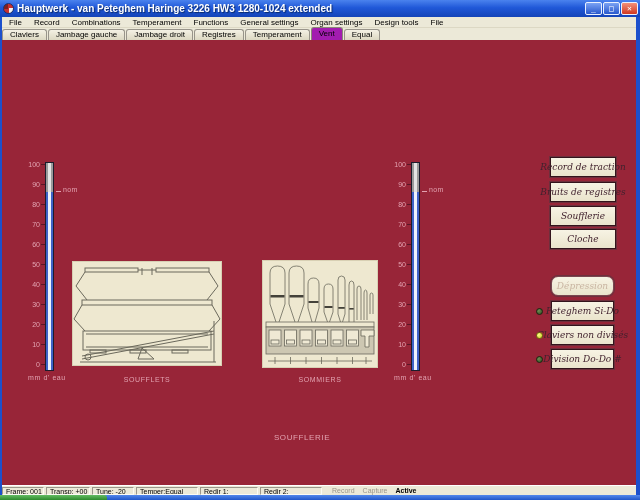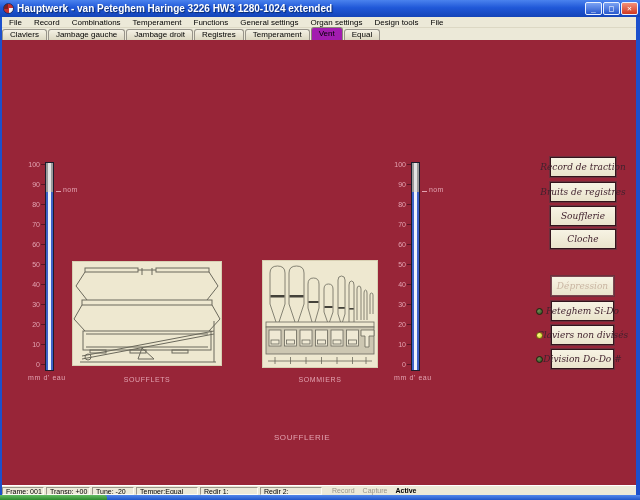--- a/index.html
+++ b/index.html
@@ -52,21 +52,21 @@
   
   .diagram{position:absolute;background:#eee8d0;box-shadow:0 0 0 1px #d8d0b4 inset;}
   .diagram svg{display:block;width:100%;height:100%;}
   
   .panel-btn{position:absolute;left:550px;width:66px;height:20px;box-sizing:border-box;
              background:linear-gradient(180deg,#f7f3e4,#eae4cc);
              border:1px solid #33141c;box-shadow:0 0 0 1px #6e2f3c;
              color:#41222e;font-family:"DejaVu Serif",serif;font-style:italic;font-size:9px;
              display:flex;align-items:center;justify-content:center;white-space:nowrap;cursor:pointer;}
   .panel-btn.narrow{left:551px;width:63px;}
-  .panel-btn.disabled{color:#c9b5a2;border-color:#7a4650;cursor:default;}
+  .panel-btn.disabled{color:#c9b5a2;border-color:#7a4650;cursor:default;border-radius:7px;}
   .led{position:absolute;left:536px;width:7px;height:7px;border-radius:50%;box-sizing:border-box;}
   .led.green{background:radial-gradient(circle at 35% 35%,#6e8e52,#2c4820);border:1px solid #18260f;}
   .led.yellow{background:radial-gradient(circle at 35% 35%,#ffff8a,#c6c61e);border:1px solid #70700e;}
   
   .statusbar{position:absolute;left:0;right:0;bottom:5px;height:10px;background:#ece9d8;
              border-top:1px solid #fff;display:flex;align-items:center;font-size:7px;color:#000;
              box-sizing:border-box;padding-left:2px;z-index:20;}
   .status-panel{height:8px;line-height:7px;border:1px solid;border-color:#9a968a #fcfbf4 #fcfbf4 #9a968a;
              padding:0 3px;margin-right:2px;box-sizing:border-box;white-space:nowrap;overflow:hidden;}
   .status-flag{margin-left:8px;white-space:nowrap;}

